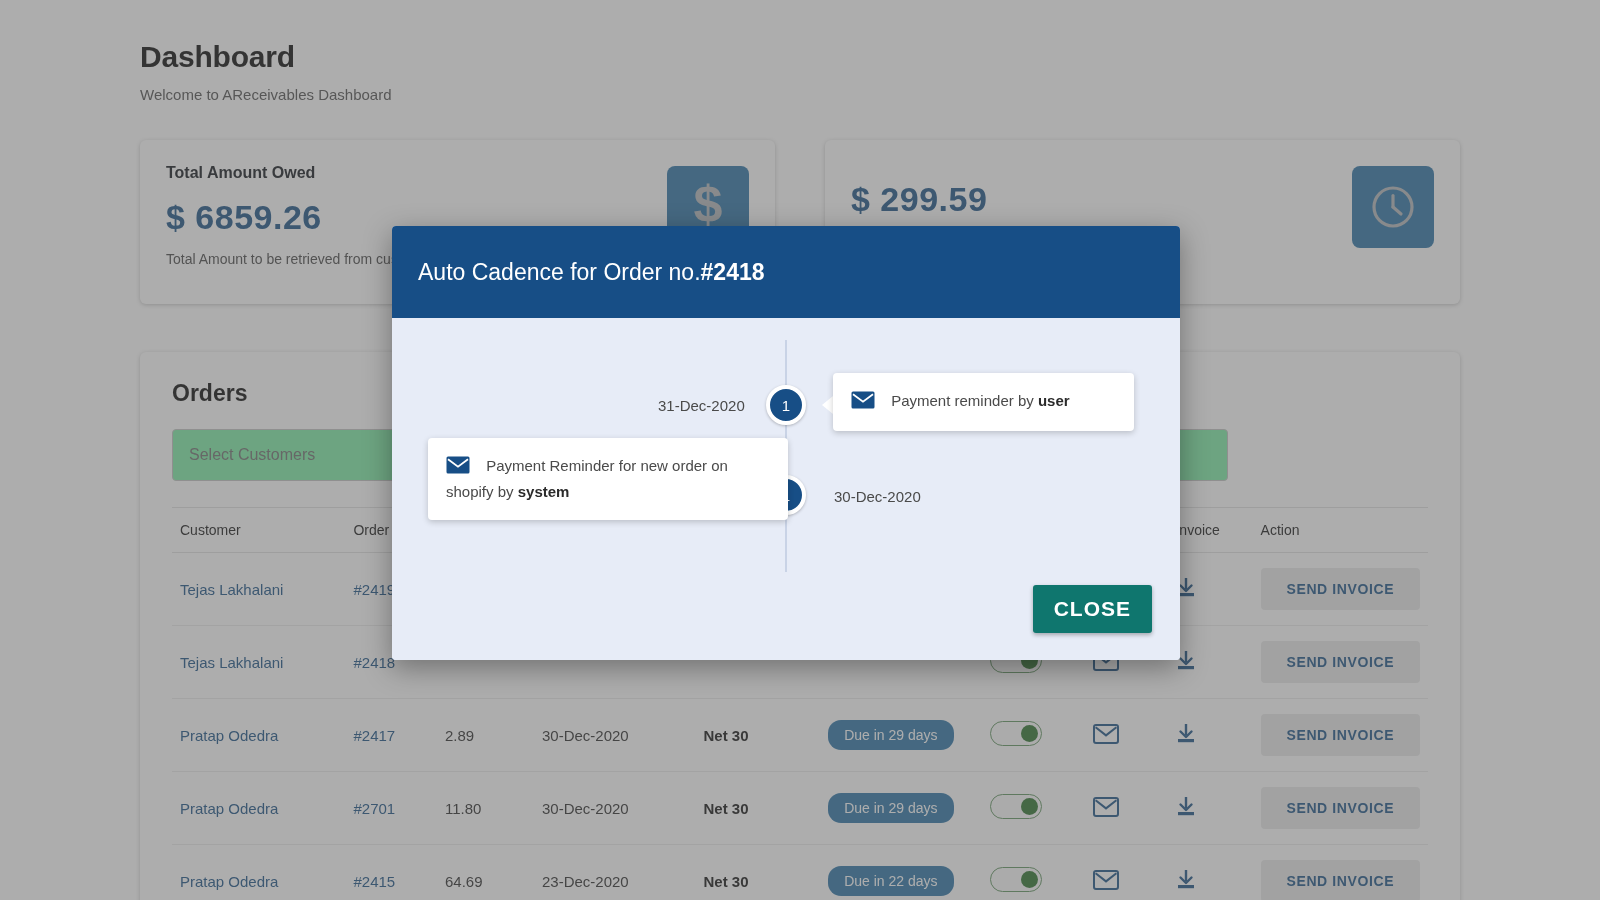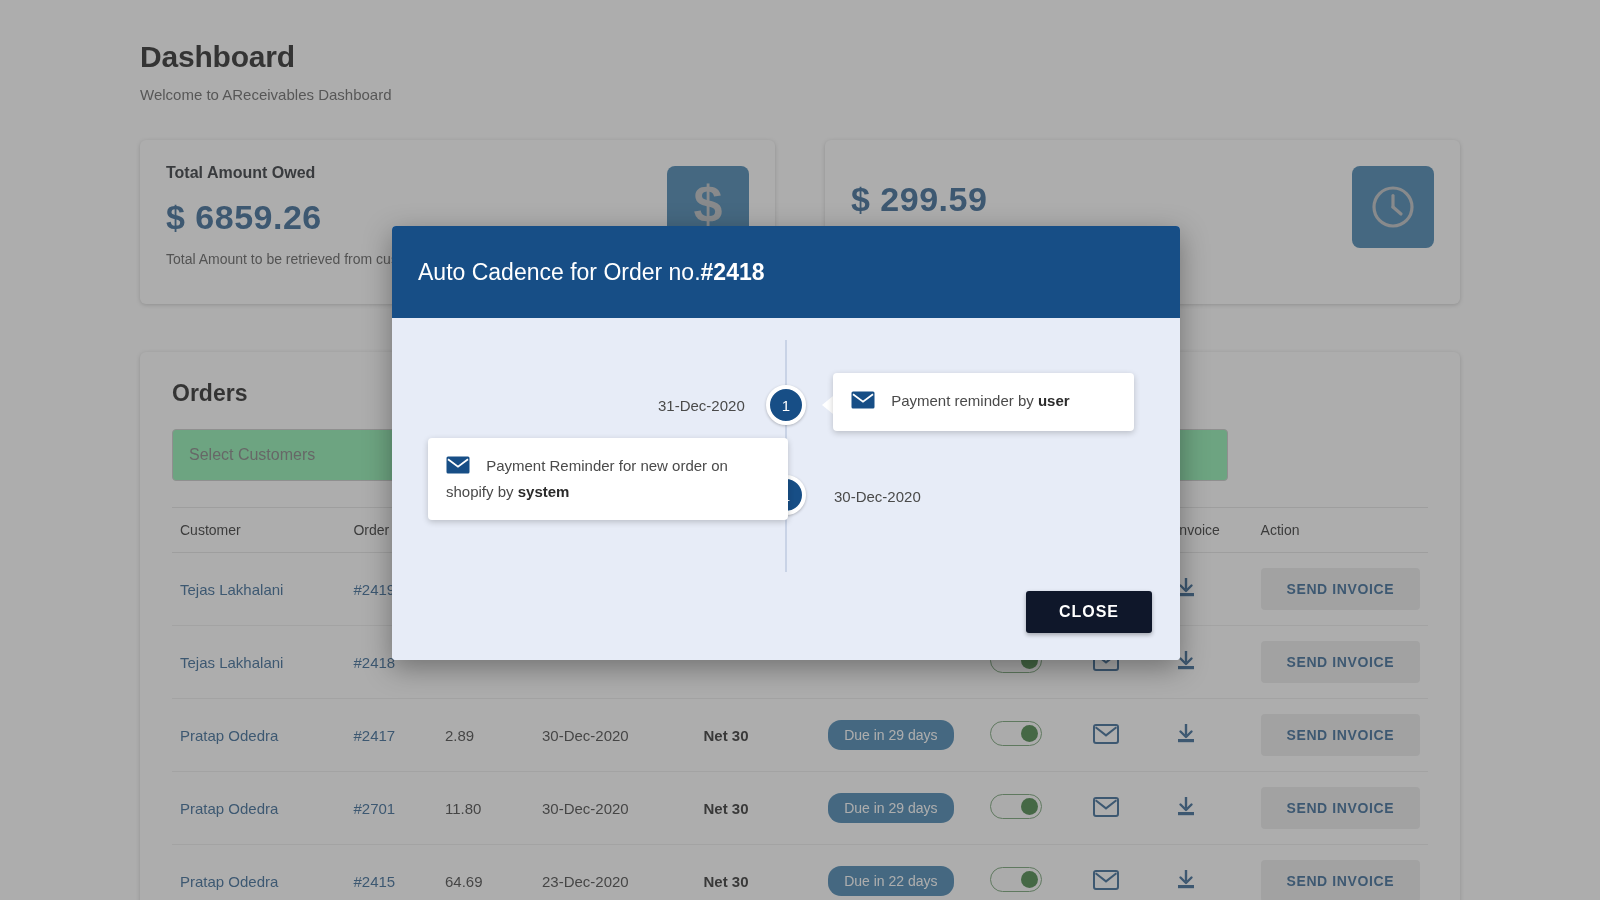--- a/index.html
+++ b/index.html
@@ -214,24 +214,24 @@
     border-right: 11px solid #ffffff;
   }
   .tl-arrow.left {
     border-top: 9px solid transparent;
     border-bottom: 9px solid transparent;
     border-left: 11px solid #ffffff;
   }
 
   .close-btn {
     position: absolute; right: 28px; bottom: 27px;
-    background: #0f172a; color: #ffffff;
+    background: #0f766e; color: #ffffff;
     border: none; border-radius: 3px;
-    font-size: 16px; letter-spacing: 1px; font-weight: bold;
-    padding: 12px 33px;
+    font-size: 21px; letter-spacing: 1px; font-weight: bold;
+    padding: 12px 21px;
     font-family: "Liberation Sans", sans-serif;
     cursor: pointer;
     box-shadow: 0 2px 4px rgba(0,0,0,.3);
   }
 </style>
 </head>
 <body>
 
 <div id="page-root">
   <div class="page-inner">

